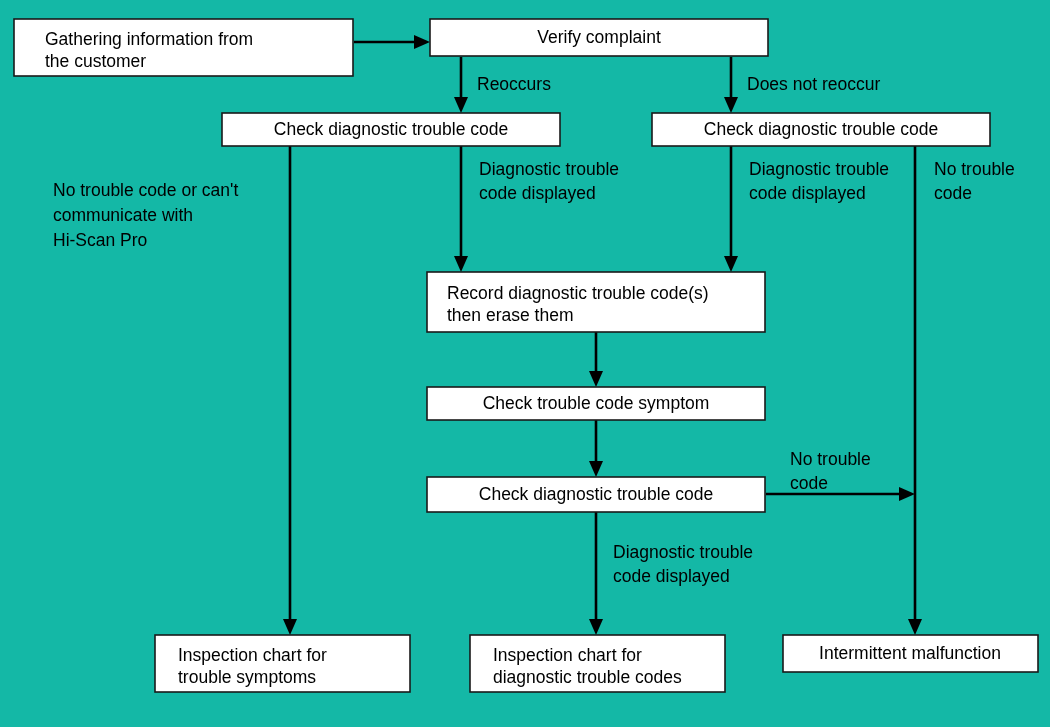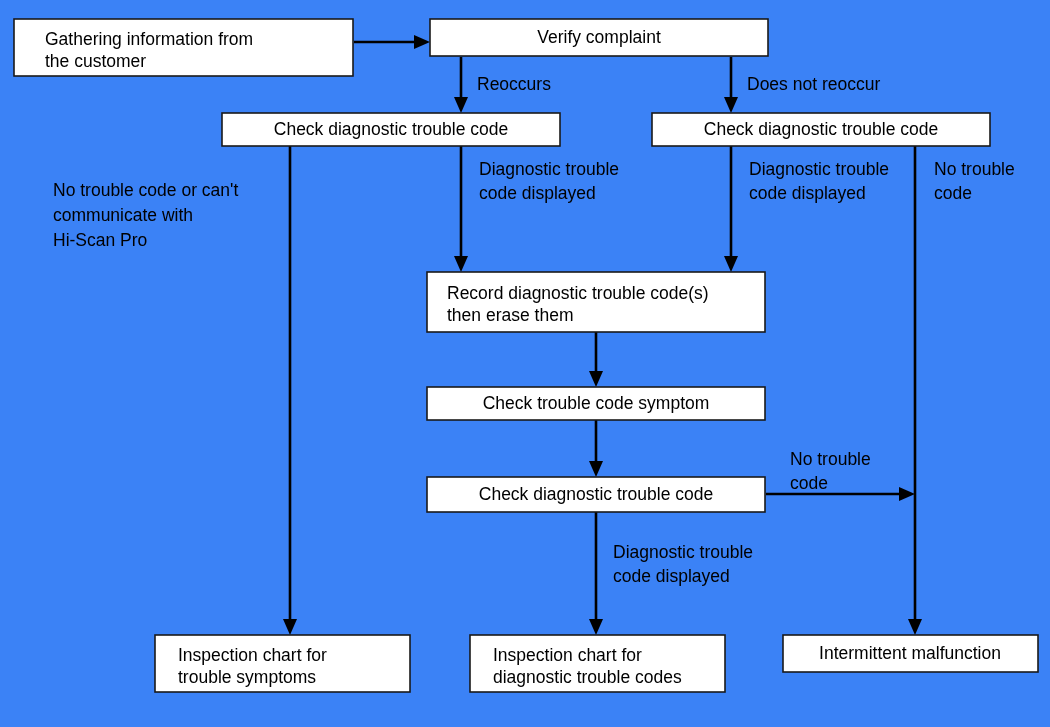--- a/index.html
+++ b/index.html
@@ -10,21 +10,21 @@
   body {
     width: 1050px;
     height: 727px;
     font-family: "Liberation Sans", sans-serif;
     overflow: hidden;
   }
   #flowchart-root {
     position: relative;
     width: 1050px;
     height: 727px;
-    background: #3b82f6;
+    background: #14b8a6;
   }
   svg.fc {
     position: absolute;
     top: 0;
     left: 0;
     width: 1050px;
     height: 727px;
     display: block;
   }
   .node-box {

